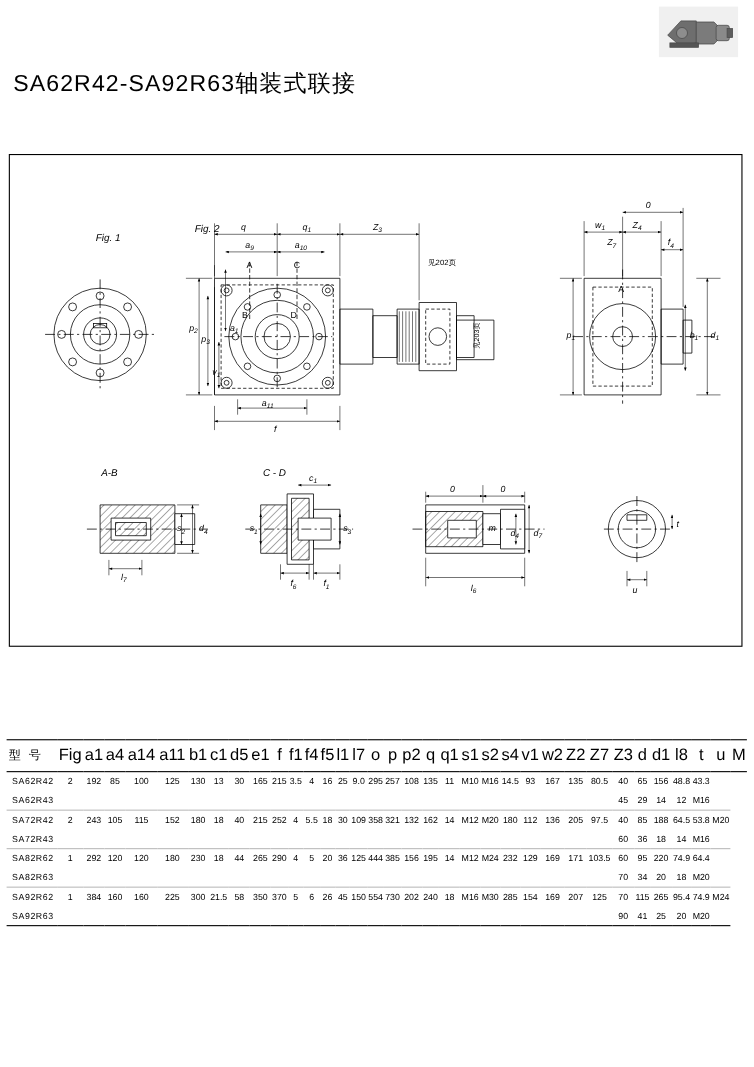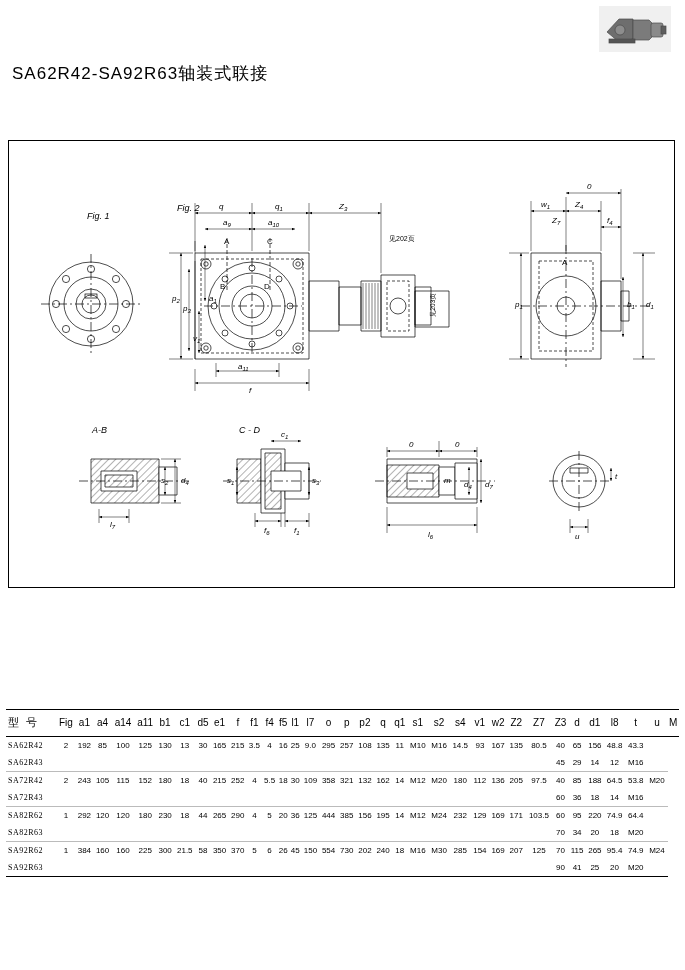--- a/index.html
+++ b/index.html
@@ -26,21 +26,21 @@
     background: #f2f2f2;
     overflow: hidden;
   }
   .photo-box svg { display: block; }
 
   
   .page-title {
     position: absolute;
     top: 62px;
     left: 12px;
-    font-size: 17px;
+    font-size: 21px;
     letter-spacing: 1px;
     font-family: "Liberation Sans", sans-serif;
     white-space: nowrap;
   }
 
   
   .drawing-frame {
     position: absolute;
     top: 140px;
     left: 8px;
@@ -57,48 +57,46 @@
     position: absolute;
     top: 672px;
     left: 6px;
     width: 673px;
   }
   table.spec {
     border-collapse: collapse;
     width: 673px;
     font-size: 7.5px;
     font-family: "Liberation Sans", sans-serif;
-    margin-top: 37px;
   }
   table.spec thead th {
     font-weight: normal;
-    font-size: 10px;
+    font-size: 15px;
     padding: 5px 0 6px 0;
     text-align: center;
     white-space: nowrap;
     border-top: 1.6px solid #000;
     border-bottom: 1px solid #000;
   }
   table.spec thead th.model-col {
     text-align: left;
     padding-left: 2px;
     font-size: 11px;
     letter-spacing: 2px;
   }
   table.spec tbody td {
     padding: 4px 0 4px 0;
     text-align: center;
     white-space: nowrap;
     font-size: 8px;
   }
   table.spec tbody td.model-col {
-    text-align: left;
+    text-align: center;
     padding-left: 2px;
     letter-spacing: 0.5px;
-    font-family: Liberation Serif, serif;
   }
   table.spec tbody tr.group-end td {
     border-bottom: 0.8px solid #bbb;
   }
   table.spec tbody tr.last-row td {
     border-bottom: 1.2px solid #000;
   }
 </style>
 </head>
 <body>

